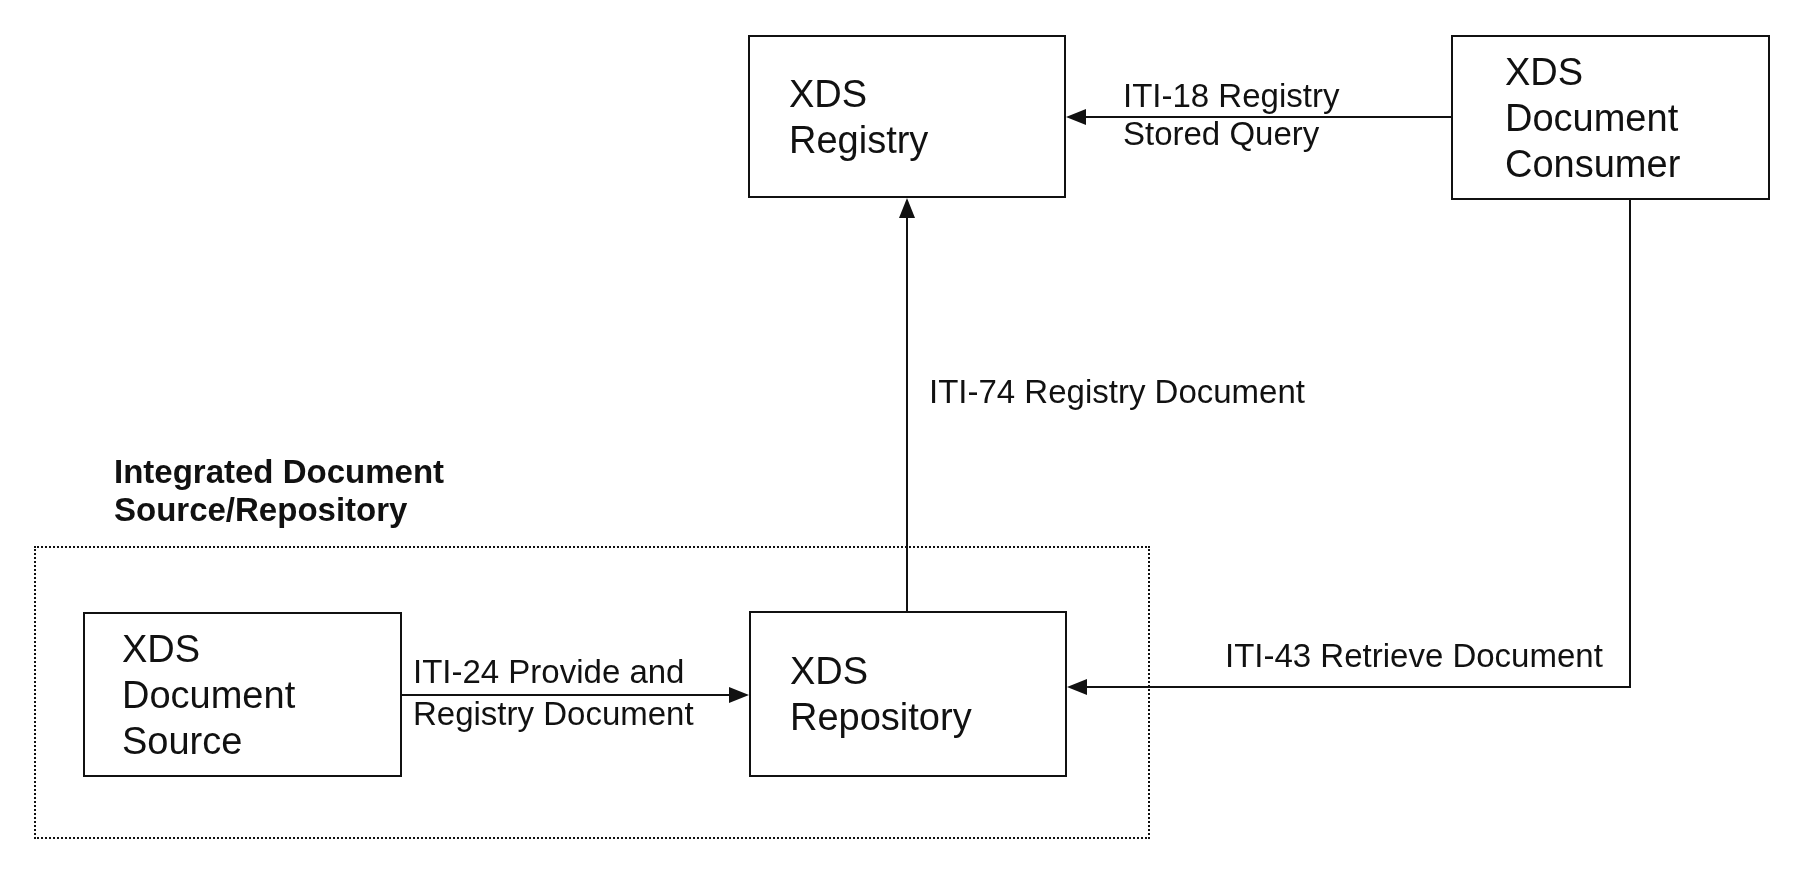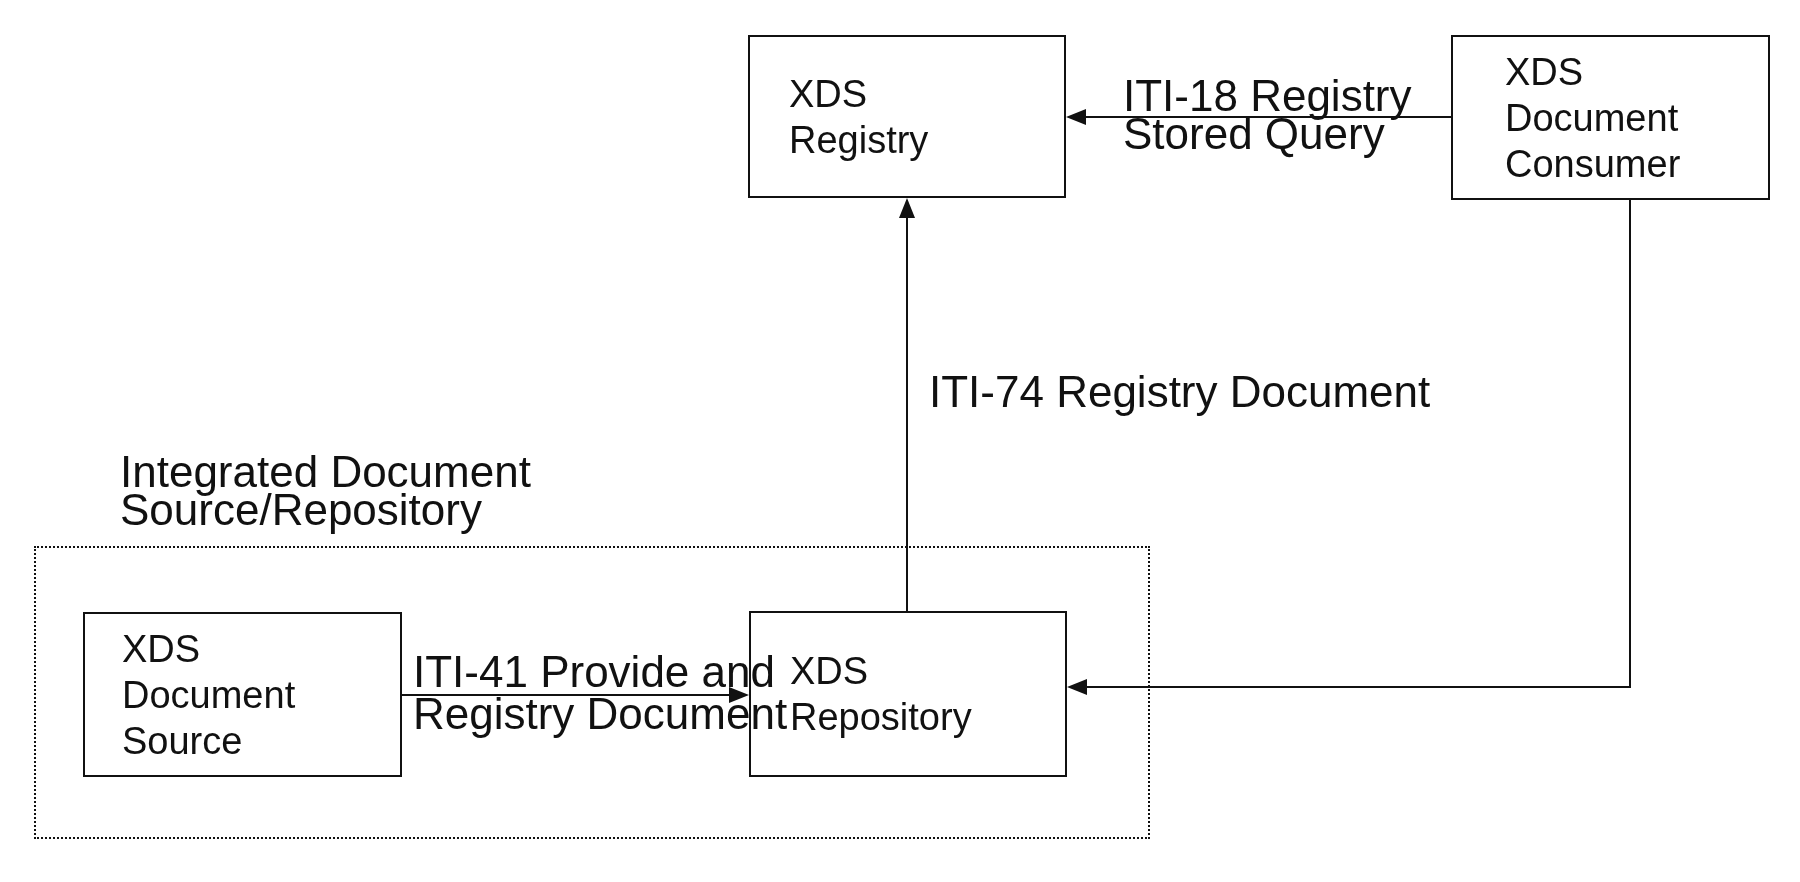--- a/index.html
+++ b/index.html
@@ -33,21 +33,21 @@
   }
   .group-box {
     position: absolute;
     box-sizing: border-box;
     border: 2px dotted #111111;
     background: transparent;
     z-index: 1;
   }
   .conn-label, .group-label {
     position: absolute;
-    font-size: 44px;
+    font-size: 33px;
     line-height: 38px;
     white-space: pre-line;
     color: #111111;
     z-index: 4;
   }
   .conn-label.two-line-wide {
     line-height: 42px;
   }
   svg.wires {
     position: absolute;
@@ -66,21 +66,21 @@
     stroke: none;
   }
 </style>
 </head>
 <body>
 
 <div class="canvas">
 
   <div class="group-box" style="left:34px; top:546px; width:1116px; height:293px;"></div>
 
-  <div class="group-label" style="left:120px; top:453px;">Integrated Document
+  <div class="group-label" style="left:114px; top:453px;font-weight:bold;">Integrated Document
 Source/Repository</div>
 
   <div class="node" style="left:748px; top:35px; width:318px; height:163px; padding-left:39px;">
     <span class="node-label">XDS
 Registry</span>
   </div>
 
   <div class="node" style="left:1451px; top:35px; width:319px; height:165px; padding-left:52px;">
     <span class="node-label">XDS
 Document
@@ -119,17 +119,18 @@
       <polyline points="1630,200 1630,687 1085,687"></polyline>
       <polygon points="1067,687 1087,679 1087,695"></polygon>
     </g>
   </svg>
 
   <div class="conn-label" style="left:1123px; top:77px;">ITI-18 Registry
 Stored Query</div>
 
   <div class="conn-label" style="left:929px; top:373px;">ITI-74 Registry Document</div>
 
-  <div class="conn-label two-line-wide" style="left:413px; top:651px;">ITI-41 Provide and
+  <div class="conn-label two-line-wide" style="left:413px; top:651px;">ITI-24 Provide and
 Registry Document</div>
 
+  <div class="conn-label" style="left:1225px; top:637px;">ITI-43 Retrieve Document</div>
 
 </div>
 
 </body></html>

